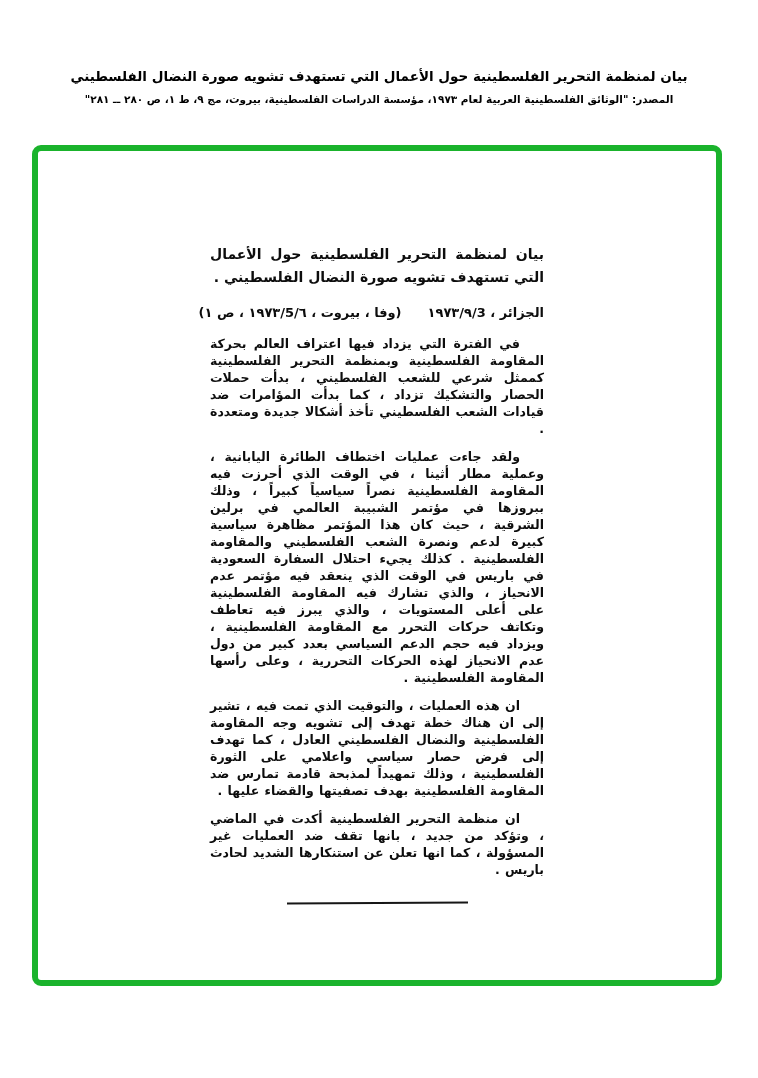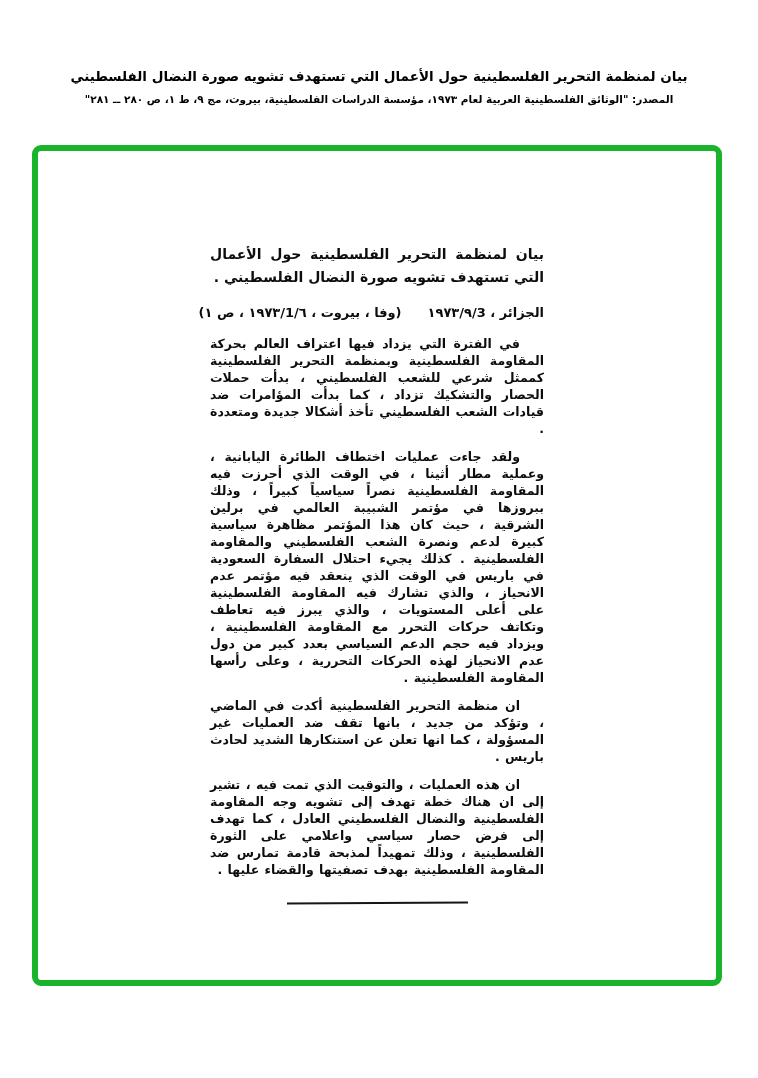--- a/index.html
+++ b/index.html
@@ -99,27 +99,27 @@
   <div class="hdr-source">المصدر: "الوثائق الفلسطينية العربية لعام ١٩٧٣، مؤسسة الدراسات الفلسطينية، بيروت، مج ٩، ط ١، ص ٢٨٠ ــ ٢٨١"</div>
 </header>
 
 <div class="doc-frame" style="border-color: rgb(26, 179, 44);">
   <article class="doc-body">
 
     <h1 class="doc-title">بيان لمنظمة التحرير الفلسطينية حول الأعمال التي تستهدف تشويه صورة النضال الفلسطيني .</h1>
 
     <div class="doc-dateline">
       <span>الجزائر ، ١٩٧٣/٩/3</span>
-      <span>(وفا ، بيروت ، ١٩٧٣/1/٦ ، ص ١)</span>
+      <span>(وفا ، بيروت ، ١٩٧٣/5/٦ ، ص ١)</span>
     </div>
 
     <p class="doc-par">في الفترة التي يزداد فيها اعتراف العالم بحركة المقاومة الفلسطينية وبمنظمة التحرير الفلسطينية كممثل شرعي للشعب الفلسطيني ، بدأت حملات الحصار والتشكيك تزداد ، كما بدأت المؤامرات ضد قيادات الشعب الفلسطيني تأخذ أشكالا جديدة ومتعددة .</p>
 
     <p class="doc-par">ولقد جاءت عمليات اختطاف الطائرة اليابانية ، وعملية مطار أثينا ، في الوقت الذي أحرزت فيه المقاومة الفلسطينية نصراً سياسياً كبيراً ، وذلك ببروزها في مؤتمر الشبيبة العالمي في برلين الشرقية ، حيث كان هذا المؤتمر مظاهرة سياسية كبيرة لدعم ونصرة الشعب الفلسطيني والمقاومة الفلسطينية . كذلك يجيء احتلال السفارة السعودية في باريس في الوقت الذي ينعقد فيه مؤتمر عدم الانحياز ، والذي تشارك فيه المقاومة الفلسطينية على أعلى المستويات ، والذي يبرز فيه تعاطف وتكاتف حركات التحرر مع المقاومة الفلسطينية ، ويزداد فيه حجم الدعم السياسي بعدد كبير من دول عدم الانحياز لهذه الحركات التحررية ، وعلى رأسها المقاومة الفلسطينية .</p>
 
+    <p class="doc-par">ان هذه العمليات ، والتوقيت الذي تمت فيه ، تشير إلى ان هناك خطة تهدف إلى تشويه وجه المقاومة الفلسطينية والنضال الفلسطيني العادل ، كما تهدف إلى فرض حصار سياسي واعلامي على الثورة الفلسطينية ، وذلك تمهيداً لمذبحة قادمة تمارس ضد المقاومة الفلسطينية بهدف تصفيتها والقضاء عليها .</p>
+
     <p class="doc-par">ان منظمة التحرير الفلسطينية أكدت في الماضي ، وتؤكد من جديد ، بانها تقف ضد العمليات غير المسؤولة ، كما انها تعلن عن استنكارها الشديد لحادث باريس .</p>
-
-    <p class="doc-par">ان هذه العمليات ، والتوقيت الذي تمت فيه ، تشير إلى ان هناك خطة تهدف إلى تشويه وجه المقاومة الفلسطينية والنضال الفلسطيني العادل ، كما تهدف إلى فرض حصار سياسي واعلامي على الثورة الفلسطينية ، وذلك تمهيداً لمذبحة قادمة تمارس ضد المقاومة الفلسطينية بهدف تصفيتها والقضاء عليها .</p>
 
     <div class="doc-rule"></div>
 
   </article>
 </div>
 
 </body></html>

